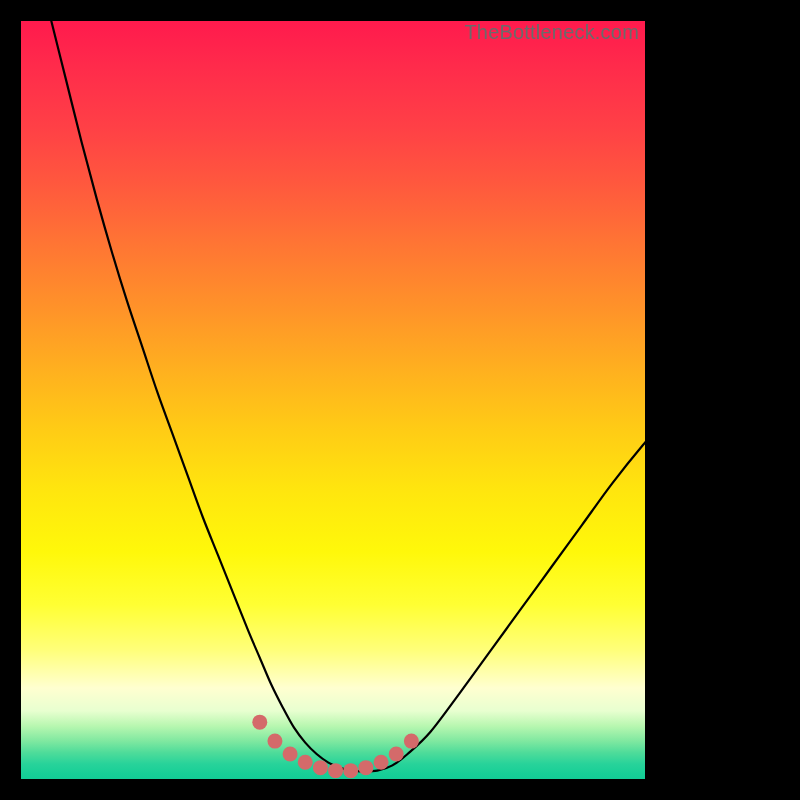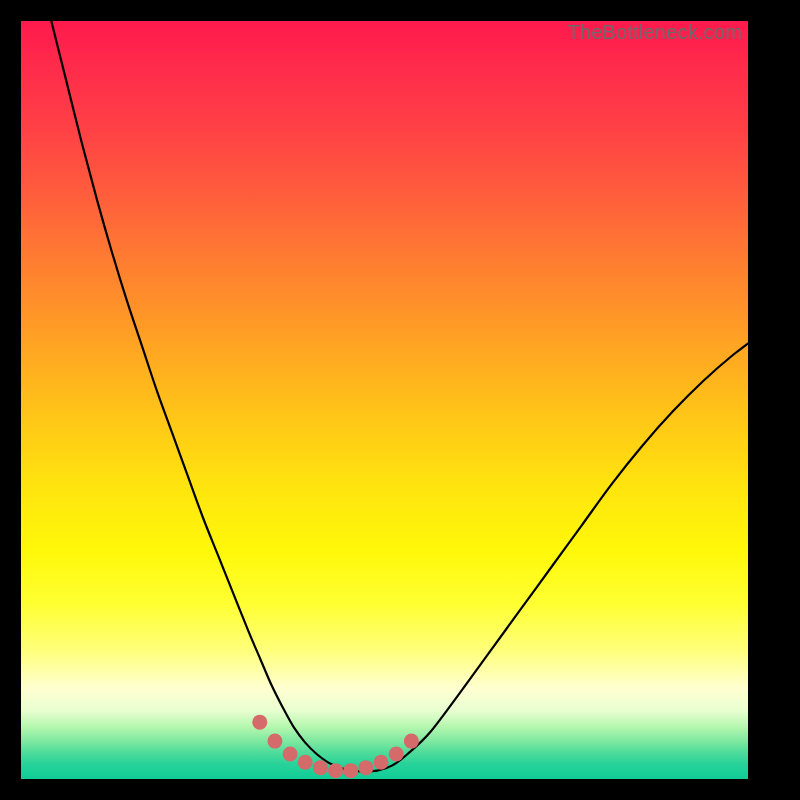--- a/index.html
+++ b/index.html
@@ -14,21 +14,21 @@
   .stage {
     position: relative;
     width: 800px;
     height: 800px;
     background: #000;
   }
   .plot {
     position: absolute;
     left: 21px;
     top: 21px;
-    width: 727px;
+    width: 624px;
     height: 758px;
     
     background: linear-gradient(
       to bottom,
       #ff1a4d 0%,
       #ff2b4b 6%,
       #ff4046 14%,
       #ff5a3d 22%,
       #ff7733 30%,
       #ff9329 38%,

